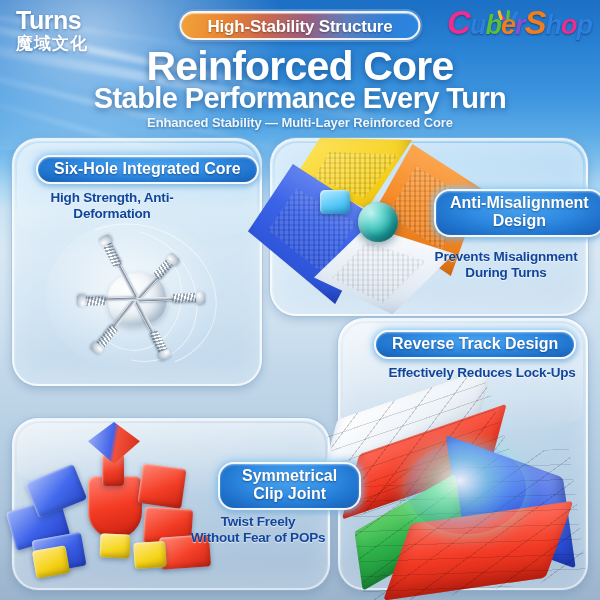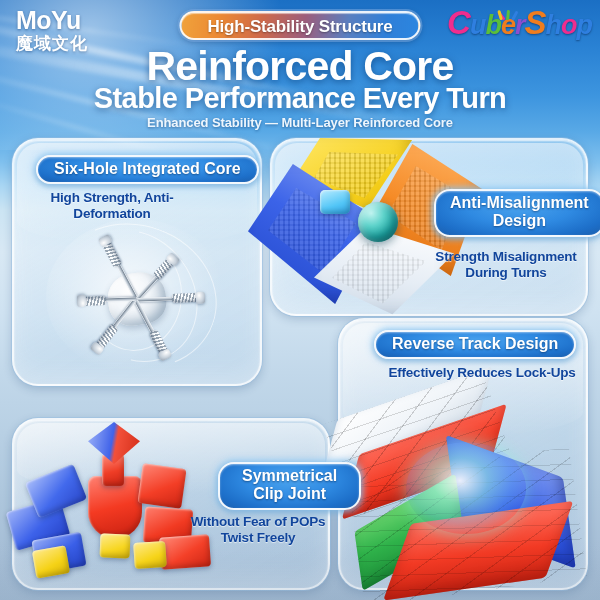--- a/index.html
+++ b/index.html
@@ -216,21 +216,21 @@
   <div class="rays">
     <div class="glow-tl"></div>
     <div class="ray r1"></div>
     <div class="ray r2"></div>
     <div class="ray r3"></div>
     <div class="ray r4"></div>
     <div class="ray r5"></div>
   </div>
 
   <div class="moyu">
-    <div class="lat">MoYu</div>
+    <div class="lat">Turns</div>
     <div class="cjk">魔域文化</div>
   </div>
 
   <div class="cubershop" id="cubershop-logo">
     <div class="cs-rays">
       <i style="background:#ef2d8e; transform:rotate(-38deg);"></i>
       <i style="background:#f0c41e; transform:rotate(-16deg); left:42%;"></i>
       <i style="background:#5bbf3a; transform:rotate(6deg); left:58%;"></i>
       <i style="background:#2f7fe0; transform:rotate(28deg); left:74%;"></i>
     </div>
@@ -321,21 +321,21 @@
          clip-path:polygon(36% 0%,100% 30%,54% 96%,0% 56%);"></div>
 
     <div class="ball"></div>
   </div>
 
   <div class="pill" id="pill-anti">
     <div>Anti-Misalignment</div>
     <div>Design</div>
   </div>
   <div class="sub" id="sub-anti">
-    <div>Strength Misalignment</div>
+    <div>Prevents Misalignment</div>
     <div>During Turns</div>
   </div>
 
   <div class="card" id="card-track"></div>
 
   <div class="art" id="art-track">
 
     <div class="cube-half" style="left:-8px; top:-2px; width:170px; height:110px; transform:rotate(-19deg);">
       <div style="position:absolute; left:0; top:0; width:164px; height:46px;
                   background:linear-gradient(160deg,#ffffff,#eef3f8 60%,#d3dde7);
@@ -411,18 +411,18 @@
                 background:linear-gradient(160deg,#ffea8d,#f6d419 60%,#d7b409);"></div>
     <div class="clip" style="left:86px; top:114px; width:30px; height:24px; transform:rotate(2deg);
                 background:linear-gradient(160deg,#ffeb92,#f7d620 60%,#d8b50c);"></div>
   </div>
 
   <div class="pill" id="pill-clip">
     <div>Symmetrical</div>
     <div>Clip Joint</div>
   </div>
   <div class="sub" id="sub-clip">
+    <div>Twist Freely</div>
     <div>Without Fear of POPs</div>
-    <div>Twist Freely</div>
   </div>
 
   <div class="fade-bottom"></div>
 </div>
 
 </body></html>

